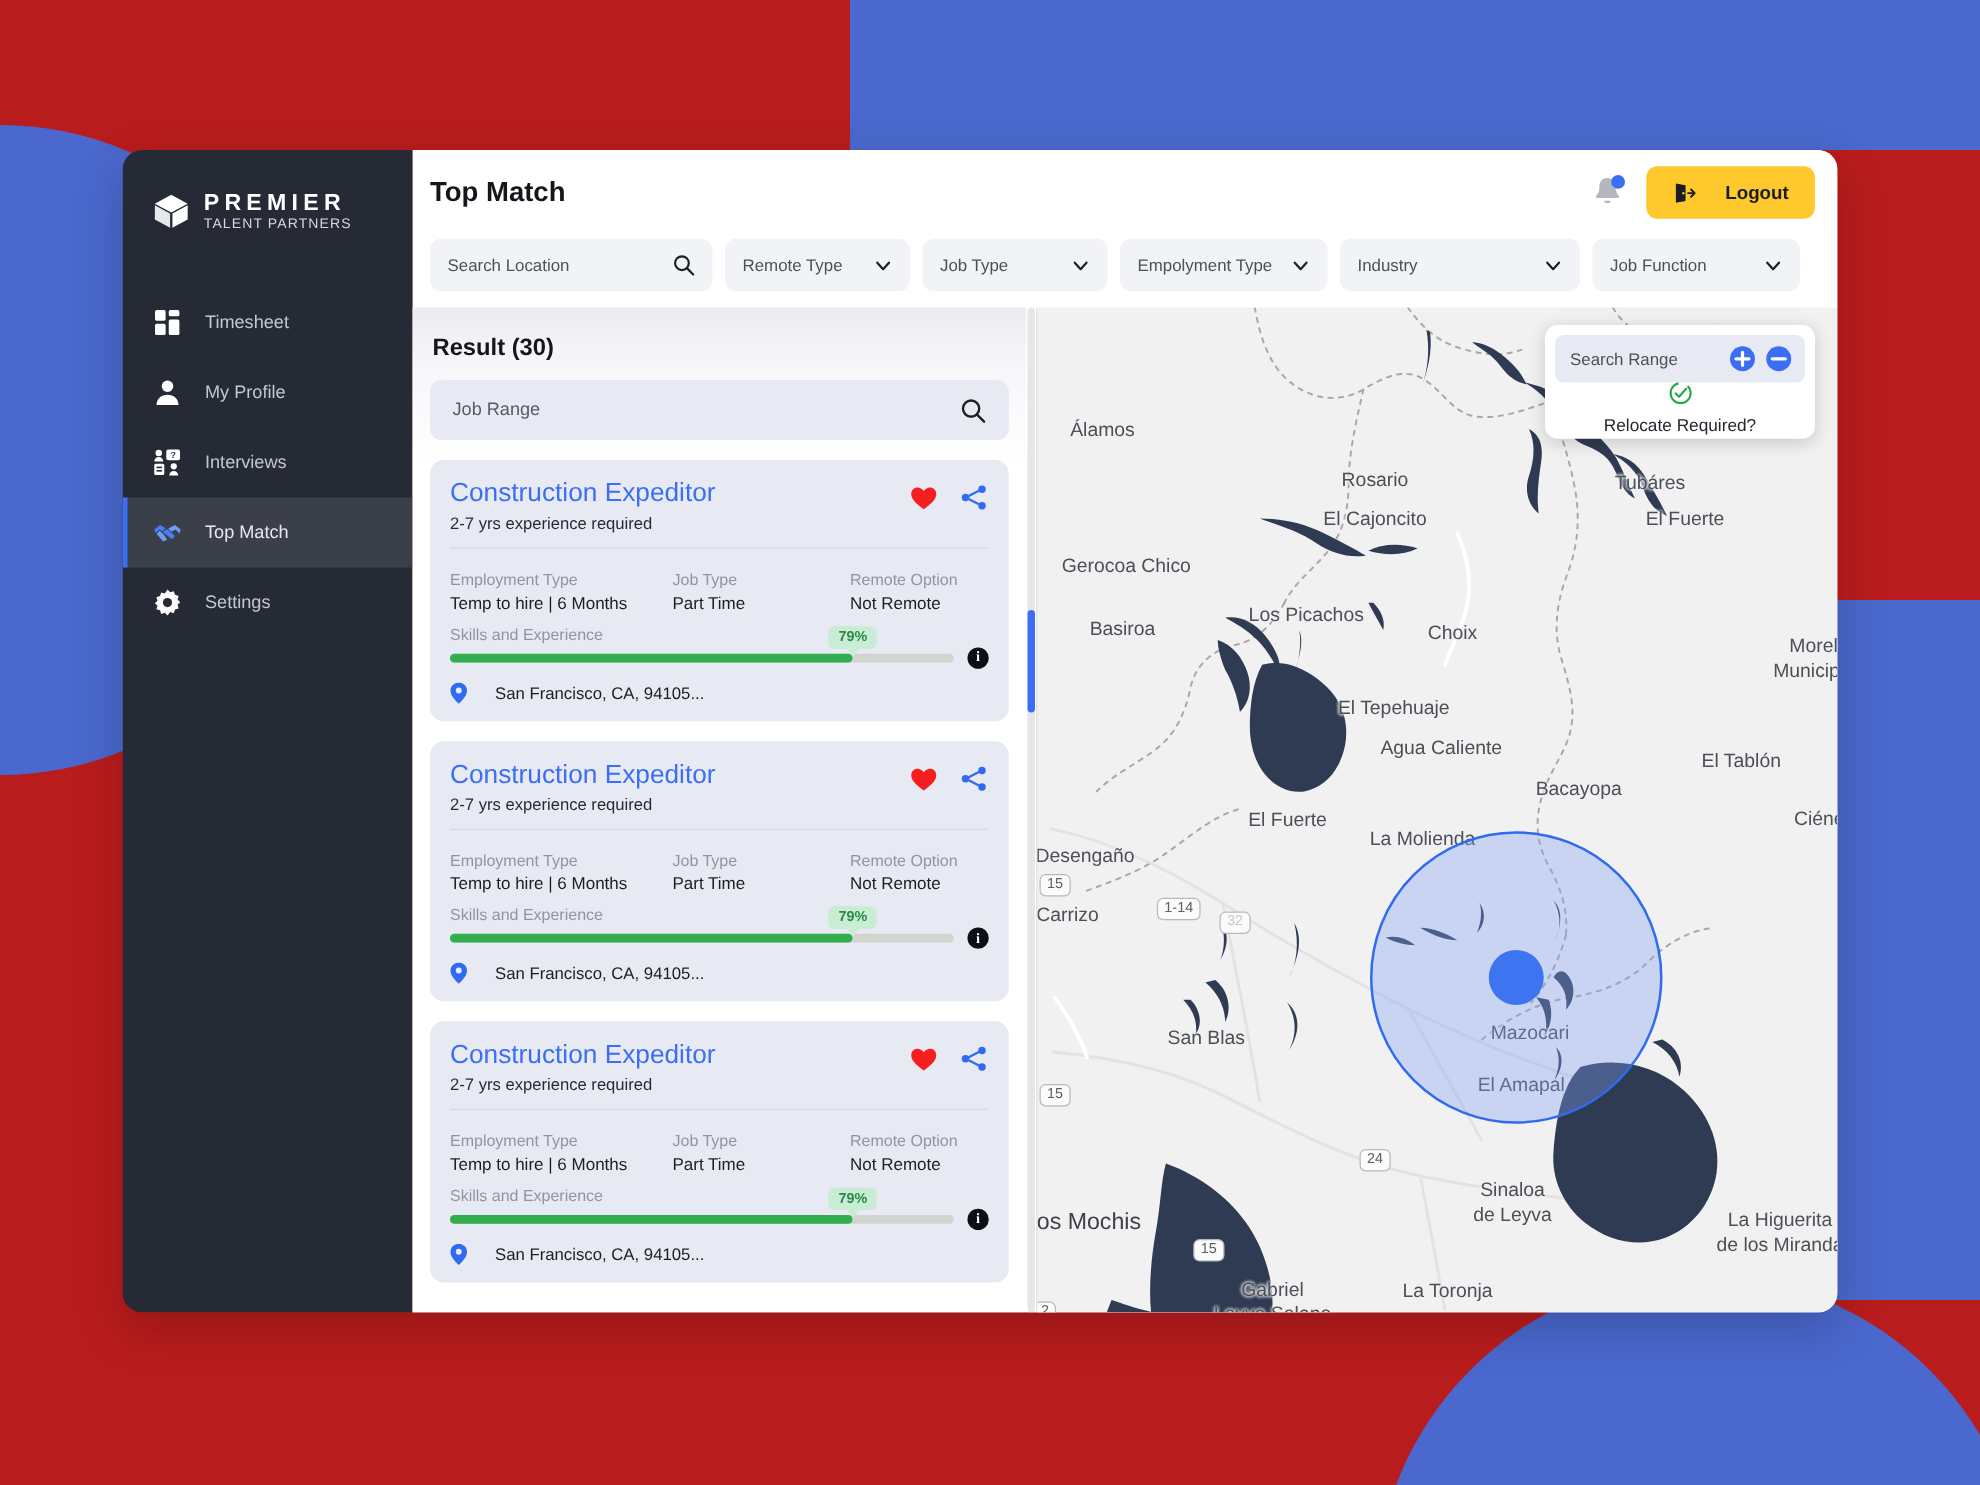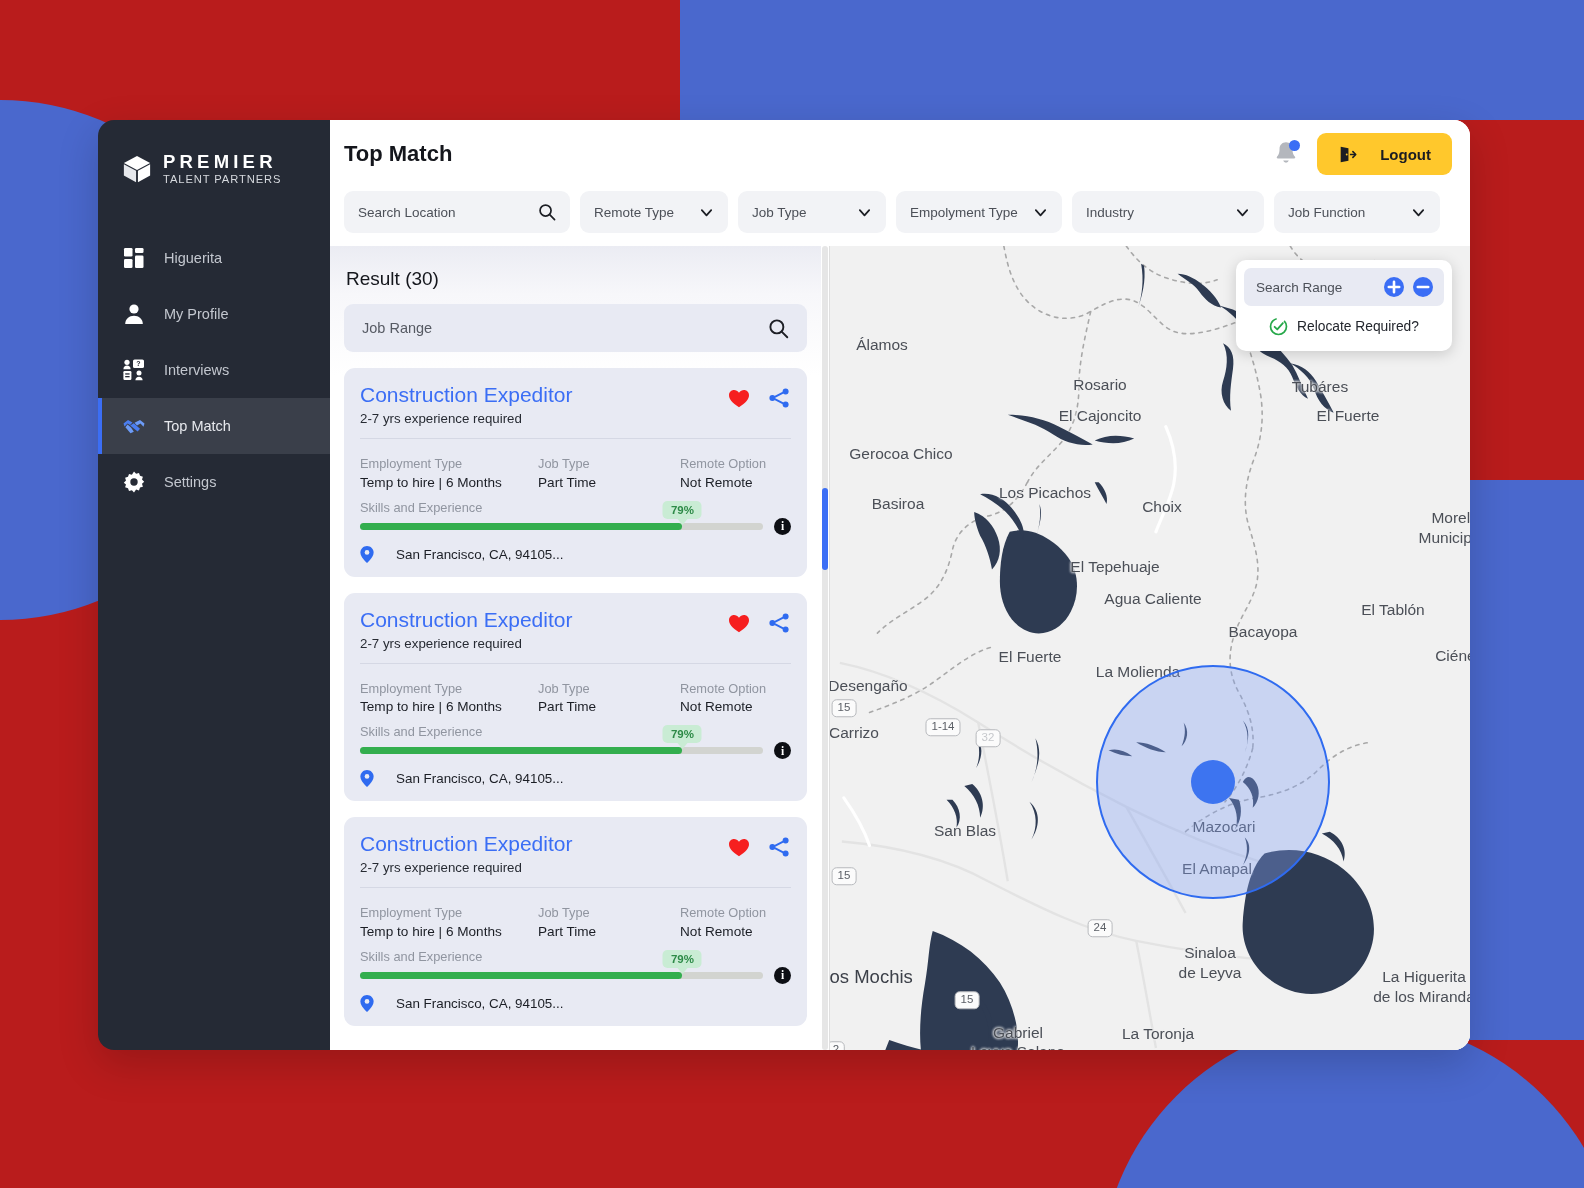--- a/index.html
+++ b/index.html
@@ -128,21 +128,21 @@
 
   
   #body-split { flex: 1; display: flex; min-height: 0; position: relative; }
 
   
   #list-panel {
     width: 491px; flex: 0 0 491px;
     background: linear-gradient(180deg,#ebecf3 0%, #f7f7fa 6%, #ffffff 16%);
     padding: 0 14px; position: relative; overflow: hidden;
   }
-  #result-count { font-size: 19px; font-weight: 400; color: #14161c; padding: 22px 0 14px 2px; }
+  #result-count { font-size: 19px; font-weight: 700; color: #14161c; padding: 22px 0 14px 2px; }
 
   #job-search {
     height: 48px; background: #e8eaf3; border-radius: 9px;
     display: flex; align-items: center; padding: 0 18px;
     font-size: 14.5px; color: #565a63; cursor: text;
   }
   #job-search .ph { flex: 1; }
   #job-search .srch { width: 21px; height: 21px; flex: 0 0 21px; }
 
   .job-card {
@@ -234,21 +234,21 @@
     box-shadow: 0 3px 14px rgba(0,0,0,.17); padding: 8px;
   }
   #range-row {
     background: #e8eaf3; border-radius: 7px; height: 38px;
     display: flex; align-items: center; padding: 0 10px 0 12px; gap: 7px;
   }
   #range-label { font-size: 13.5px; color: #4c5058; flex: 1; }
   .rbtn { width: 22px; height: 22px; flex: 0 0 22px; cursor: pointer; }
   #relocate-row {
     display: flex; align-items: center; justify-content: center; gap: 9px;
-    height: 34px; margin-top: 3px;
+    height: 34px; margin-top: 3px; flex-direction: column;
   }
   #relocate-text { font-size: 13.8px; color: #23262d; }
   #check-ico { width: 19px; height: 19px; flex: 0 0 19px; }
 
   
   #radius-circle {
     position: absolute; left: 266px; top: 419px;
     width: 234px; height: 234px; border-radius: 50%;
     background: rgba(130,160,245,.36); border: 2.2px solid #2f6bf0;
   }
@@ -285,21 +285,21 @@
 
       <nav id="nav">
 
         <div class="nav-item">
           <svg class="nav-ico" viewBox="0 0 24 24">
             <rect x="2" y="2" width="8.5" height="8.5" rx="1.3" fill="#fff"></rect>
             <rect x="13" y="2" width="8.5" height="5" rx="1.3" fill="#fff"></rect>
             <rect x="2" y="13" width="8.5" height="9" rx="1.3" fill="#fff"></rect>
             <rect x="13" y="9.5" width="8.5" height="12.5" rx="1.3" fill="#fff"></rect>
           </svg>
-          <span class="nav-label">Higuerita</span>
+          <span class="nav-label">Timesheet</span>
         </div>
 
 
         <div class="nav-item">
           <svg class="nav-ico" viewBox="0 0 24 24">
             <circle cx="12" cy="7" r="4.6" fill="#fff"></circle>
             <path d="M3.2 22c0-5 4-8.2 8.8-8.2S20.8 17 20.8 22z" fill="#fff"></path>
           </svg>
           <span class="nav-label">My Profile</span>
         </div>

